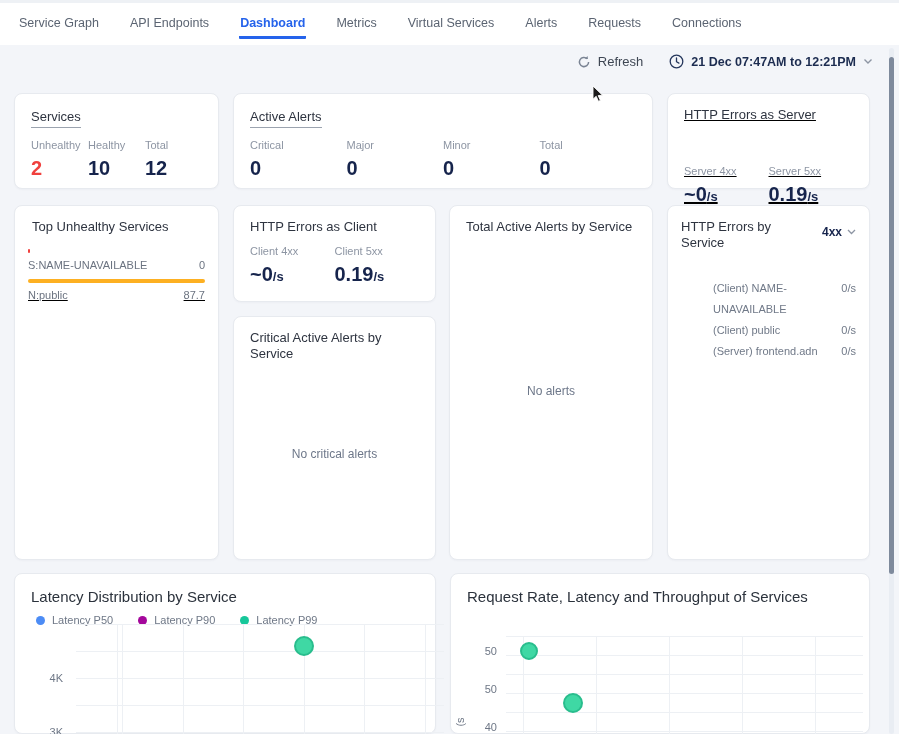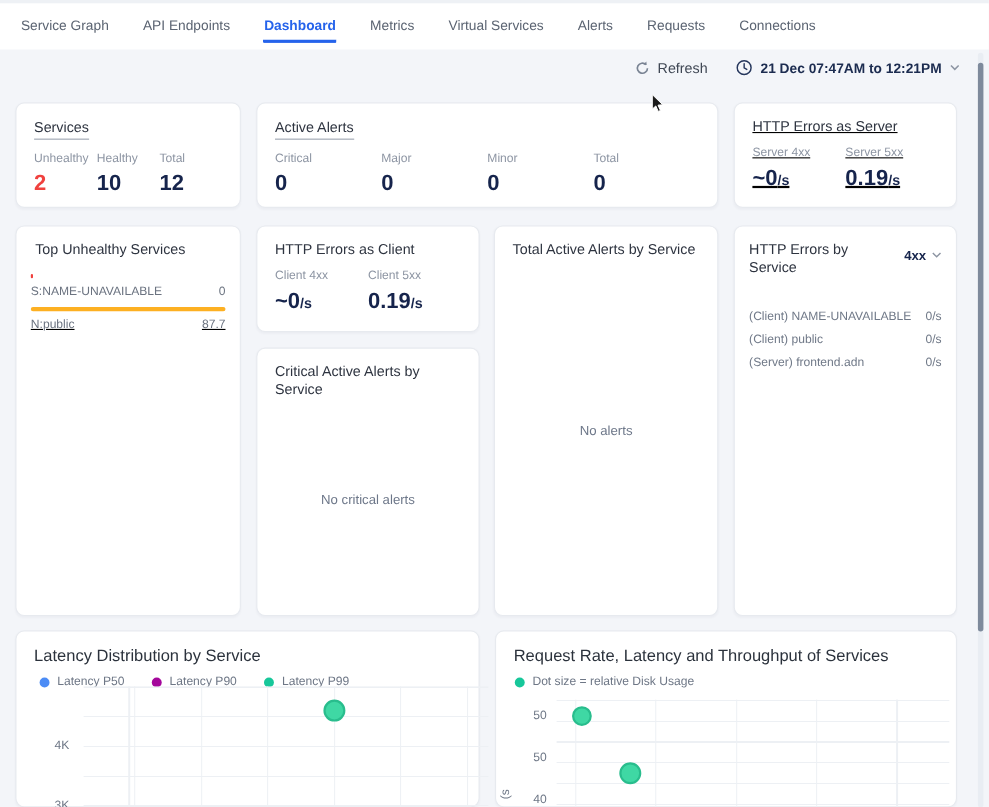--- a/index.html
+++ b/index.html
@@ -30,21 +30,21 @@
   .stat-suffix { font-size:13px; }
 
   
   #card-services { left:14px; top:93px; width:205px; height:96px; padding:13px 16px; }
   #card-services .stat { width:61px; }
   
   #card-active-alerts { left:233px; top:93px; width:420px; height:96px; padding:13px 16px; }
   #card-active-alerts .stat { width:101px; }
   
   #card-http-server { left:667px; top:93px; width:203px; height:96px; padding:13px 16px;text-decoration:underline; }
-  #card-http-server .stat { width:93px; }
+  #card-http-server .stat { width:93px;margin-top:32px; }
 
   
   #card-top-unhealthy { left:14px; top:205px; width:205px; height:355px; padding:13px 13px; }
   .bar-item { margin-top:10px; }
   .bar-track { height:4px; border-radius:2px; }
   .bar-fill { height:4px; border-radius:2px; }
   .bar-label-row { display:flex; justify-content:space-between; font-size:11px; color:#6b7380; margin-top:6px; margin-bottom:8px; }
 
   
   #card-http-client { left:233px; top:205px; width:203px; height:97px; padding:13px 16px; }
@@ -54,21 +54,21 @@
   #card-critical-alerts { left:233px; top:316px; width:203px; height:244px; padding:13px 16px; display:flex; flex-direction:column; }
   #card-total-alerts { left:449px; top:205px; width:204px; height:355px; padding:13px 16px; display:flex; flex-direction:column; }
   .empty-message { flex:1; display:flex; align-items:center; justify-content:center; font-size:12px; color:#6d7789; }
 
   
   #card-http-by-service { left:667px; top:205px; width:203px; height:355px; padding:13px 13px; }
   .title-filter-row { display:flex; justify-content:space-between; align-items:flex-start; }
   .title-filter-row .card-title { width:120px; line-height:1.25; }
   .filter-select { display:flex; align-items:center; gap:5px; font-size:12px; font-weight:bold; color:#16244c; cursor:pointer; margin-top:6px; }
   .svc-rows { margin-top:26px; }
-  .svc-row { display:flex; justify-content:space-between; font-size:11px; color:#707988; line-height:21px; }
+  .svc-row { display:flex; justify-content:space-between; font-size:11px; color:#707988; line-height:21px;margin-left:32px; }
 
   
   #card-latency { left:14px; top:573px; width:422px; height:161px; }
   #card-request { left:450px; top:573px; width:420px; height:161px; }
   .chart-title { font-size:15px; color:#2b323c; padding:14px 16px 0 16px; }
   .legend-row { display:flex; gap:25px; margin:9px 0 0 21px; }
   .legend-item { display:flex; align-items:center; gap:7px; font-size:11px; color:#6e7786; }
   .legend-dot { width:9px; height:9px; border-radius:50%; }
 
   .plot { position:absolute; }
@@ -284,26 +284,20 @@
     <div class="plot" id="plot-latency"></div>
     <div class="ytick" style="left:26px; top:98px;">4K</div>
     <div class="ytick" style="left:26px; top:152px;">3K</div>
     <div class="dot-layer">
         <div class="chart-dot" title="4600" style="left: 279px; top: 62px; height: 20px; width: 20px; background: rgb(63, 216, 164);"></div>
       </div>
   </div>
 
   <div class="card" id="card-request">
     <div class="chart-title">Request Rate, Latency and Throughput of Services</div>
-    <div class="legend-row" style="margin-left:17px;">
-      <div class="legend-item">
-        <span class="legend-dot" style="background:#17c79a;"></span>
-        <span>Dot size = relative Disk Usage</span>
-      </div>
-    </div>
     <div class="plot" id="plot-request"></div>
     <div class="ytick" style="left:24px; top:71px;">50</div>
     <div class="ytick" style="left:24px; top:109px;">50</div>
     <div class="ytick" style="left:24px; top:147px;">40</div>
     <div class="ylabel-rot" style="left:4px; top:142px;">(s</div>
     <div class="dot-layer">
         <div class="chart-dot" title="61" style="left: 69px; top: 68px; height: 18px; width: 18px; background: rgb(63, 216, 164);"></div>
         <div class="chart-dot" title="47" style="left: 112px; top: 119px; height: 20px; width: 20px; background: rgb(63, 216, 164);"></div>
       </div>
   </div>

